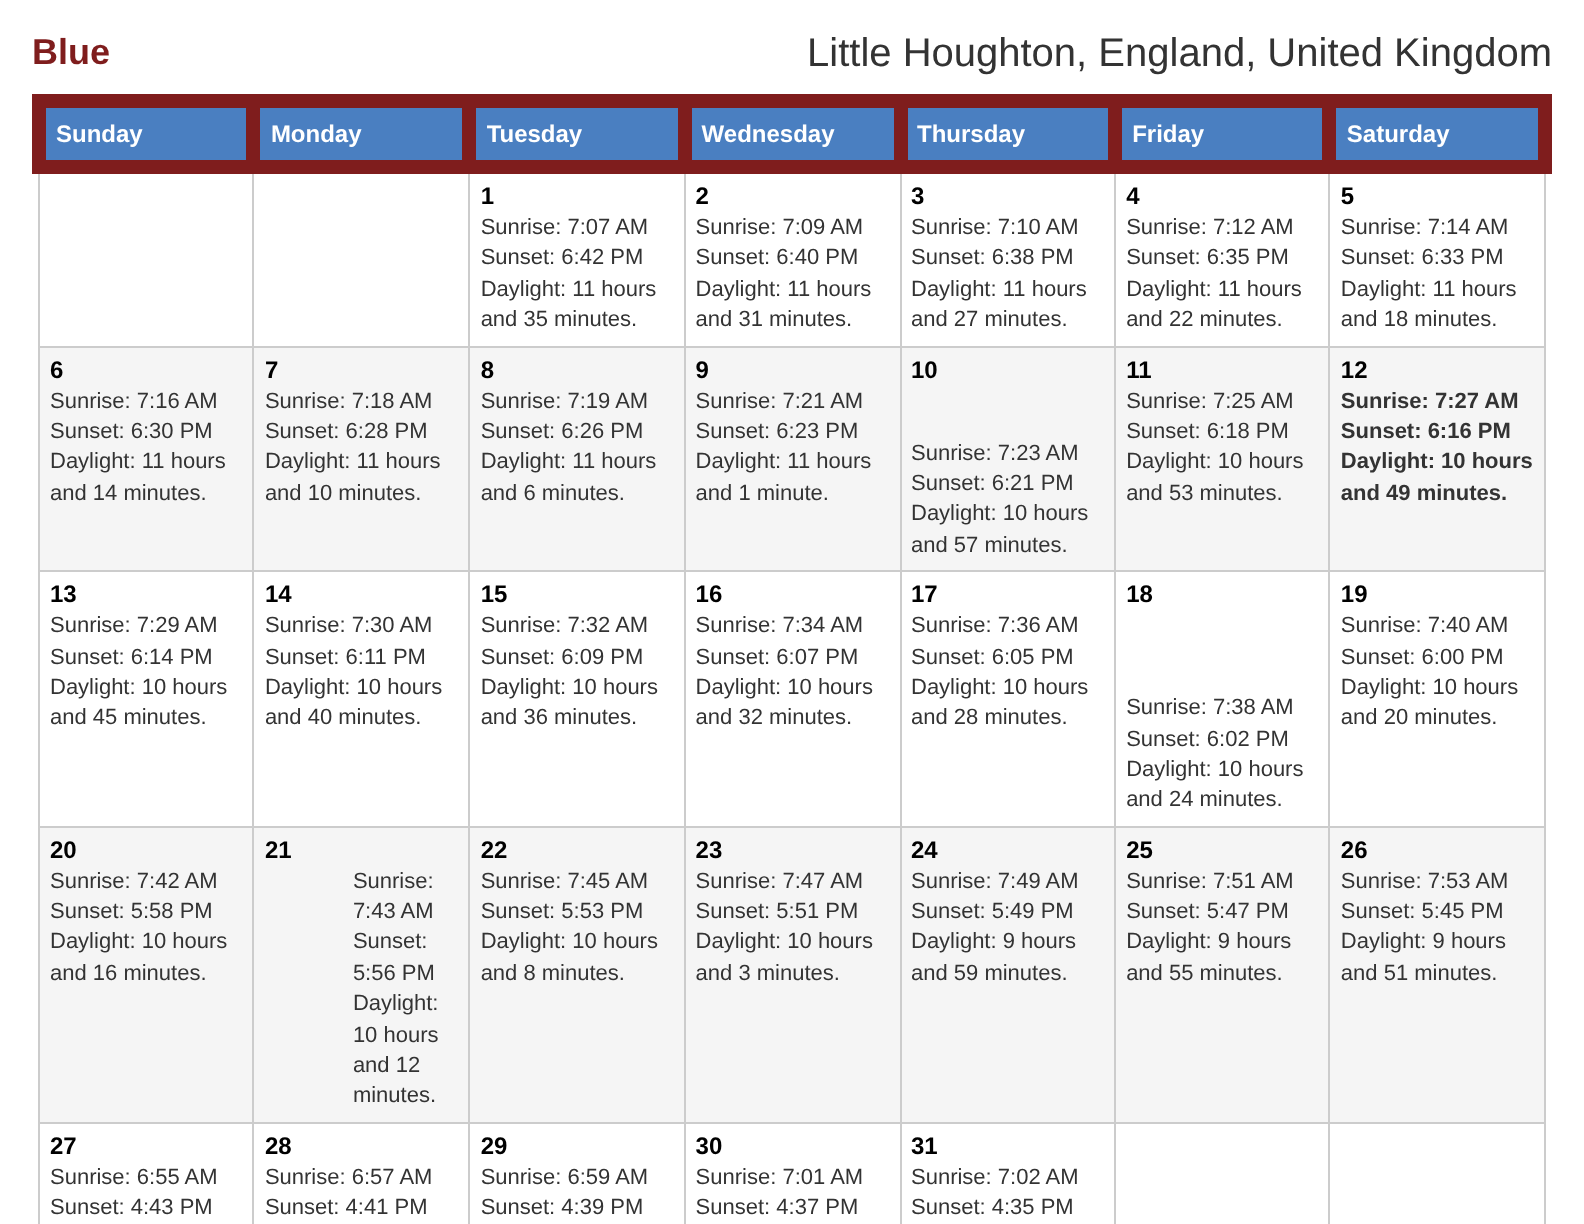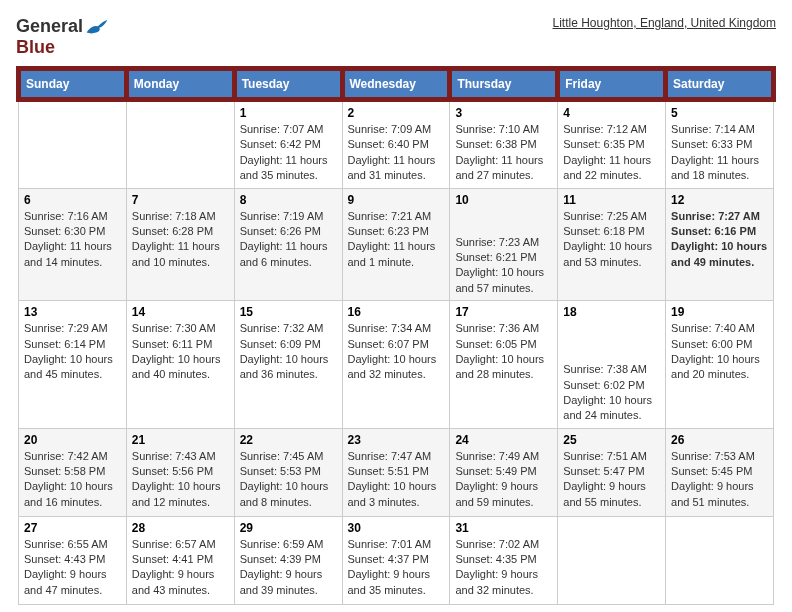--- a/index.html
+++ b/index.html
@@ -42,36 +42,35 @@
     }
     .title-area {
       text-align: right;
     }
     .month-title {
       font-size: 32px;
       font-weight: bold;
       color: #333;
     }
     .location-title {
-      font-size: 12px;
+      font-size: 20px;
       color: #333;
-      text-decoration: underline;
     }
     .calendar {
       width: 100%;
       border-collapse: collapse;
       font-size: 11px;
     }
     .calendar th {
       background-color: #4a7fc1;
       color: #fff;
       text-align: left;
       padding: 6px 5px;
       font-size: 12px;
-      border: 5px solid #7f1d1d;
+      border: 7px solid #7f1d1d;
     }
     .calendar td {
       border: 1px solid #ccc;
       vertical-align: top;
       padding: 4px 5px;
       width: 108px;
       height: 88px;
       background: #fff;
     }
     .calendar tr:nth-child(even) td {
@@ -90,26 +89,20 @@
     }
     .empty-cell {
       background: #f9f9f9;
     }
   </style>
 </head>
 <body>
 
 <div class="header-area">
   <div class="logo">
-    <div class="logo-top">
-      <span class="logo-general">General</span>
-      <svg class="logo-bird" viewBox="0 0 30 22" xmlns="http://www.w3.org/2000/svg">
-        <path d="M2,18 Q8,8 16,10 Q22,4 28,2 Q24,10 18,12 Q20,16 14,18 Q8,20 2,18Z" fill="#1a6faf"></path>
-      </svg>
-    </div>
     <span class="logo-blue">Blue</span>
   </div>
   <div class="title-area">
     <div class="location-title">Little Houghton, England, United Kingdom</div>
   </div>
 </div>
 
 <table class="calendar">
   <thead>
     <tr id="header-row">
@@ -247,21 +240,21 @@
       </tr>
       <tr>
         <td>
           <span class="day-num">20</span>
           <div class="day-detail" style="white-space: pre-line;">Sunrise: 7:42 AM
 Sunset: 5:58 PM
 Daylight: 10 hours and 16 minutes.</div>
         </td>
         <td>
           <span class="day-num">21</span>
-          <div class="day-detail" style="white-space: pre-line;">Sunrise: 7:43 AM
+          <div class="day-detail" style="white-space: pre-line; margin-left: 44px;">Sunrise: 7:43 AM
 Sunset: 5:56 PM
 Daylight: 10 hours and 12 minutes.</div>
         </td>
         <td>
           <span class="day-num">22</span>
           <div class="day-detail" style="white-space: pre-line;">Sunrise: 7:45 AM
 Sunset: 5:53 PM
 Daylight: 10 hours and 8 minutes.</div>
         </td>
         <td>

